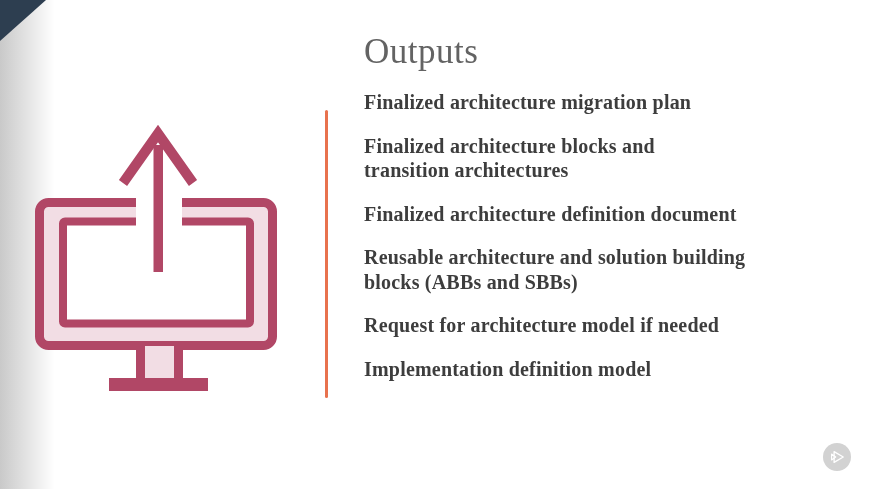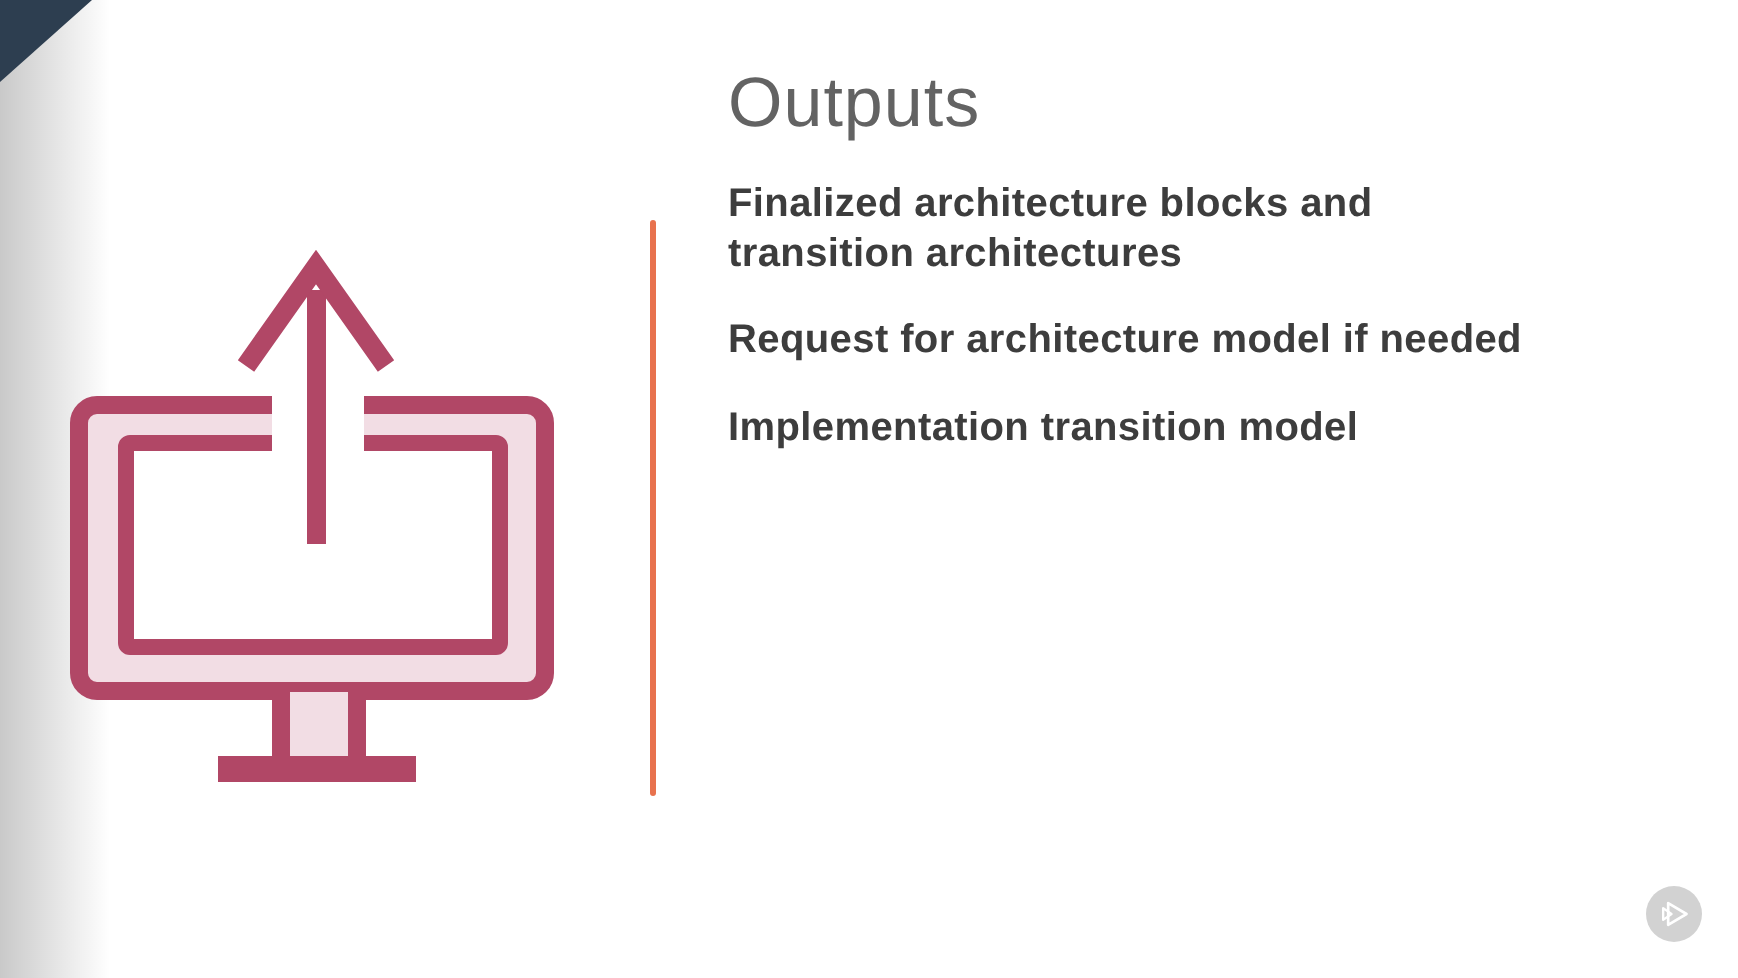--- a/index.html
+++ b/index.html
@@ -2,21 +2,21 @@
 <html><head>
 <meta charset="utf-8">
 <style>
   html,body{margin:0;padding:0;}
   body{
     width:869px;height:489px;
     background:#ffffff;
     font-family:"Liberation Sans","DejaVu Sans",sans-serif;
     position:relative;overflow:hidden;
   }
-  .slide{position:absolute;inset:0;}
+  .slide{position:absolute;inset:0;font-family:Liberation Serif, serif;}
 
   
   .left-shadow{
     position:absolute;left:0;top:0;bottom:0;width:55px;
     background:linear-gradient(to right, rgba(0,0,0,0.21), rgba(0,0,0,0));
     pointer-events:none;
   }
 
   
   .corner-accent{position:absolute;left:0;top:0;}
@@ -81,24 +81,28 @@
     <rect x="153.5" y="145" width="9.5" height="127" class="js-maroon-fill" fill="#b14766"></rect>
 
     <polyline points="123,183 158,133.5 193,183" fill="none" class="js-maroon-stroke" stroke-width="10" stroke="#b14766"></polyline>
   </svg>
 
   <div class="divider js-orange-bg" style="background: rgb(232, 114, 78);"></div>
 
   <h1 class="title js-title-color" style="color: rgb(99, 99, 99);">Outputs</h1>
 
   <div class="items js-text-color" style="color: rgb(61, 61, 61);">
+    <p class="item">Finalized architecture migration plan</p>
     <p class="item">Finalized architecture blocks and
 transition architectures</p>
+    <p class="item">Finalized architecture definition document</p>
+    <p class="item">Reusable architecture and solution building
+blocks (ABBs and SBBs)</p>
     <p class="item">Request for architecture model if needed</p>
-    <p class="item">Implementation transition model</p>
+    <p class="item">Implementation definition model</p>
   </div>
 
   <button class="play-badge js-circle-bg" style="background: rgb(210, 210, 210);">
     <svg width="20" height="20" viewBox="0 0 24 24">
       <polygon points="8.5,5.5 19.5,12 8.5,18.5" fill="none" class="js-white-stroke" stroke-width="1.6" stroke-linejoin="round" stroke="#ffffff"></polygon>
       <polygon points="5.5,8.5 10.5,12 5.5,15.5" fill="none" class="js-white-stroke" stroke-width="1.4" stroke-linejoin="round" stroke="#ffffff"></polygon>
     </svg>
   </button>
 
 </div>

